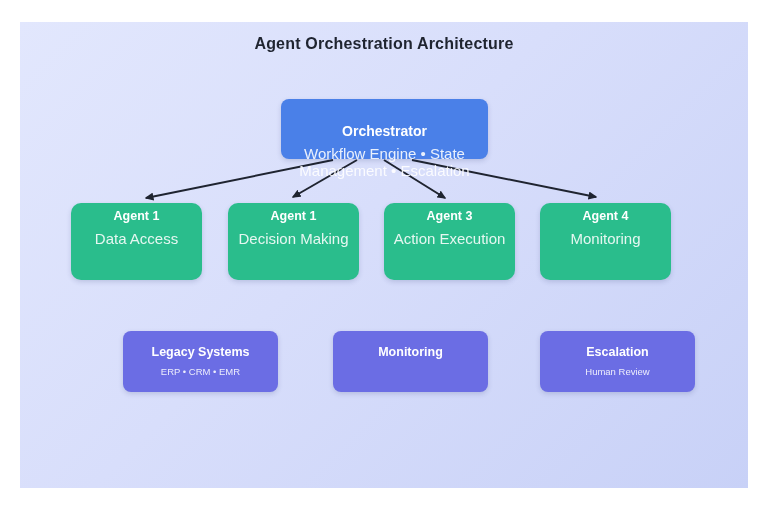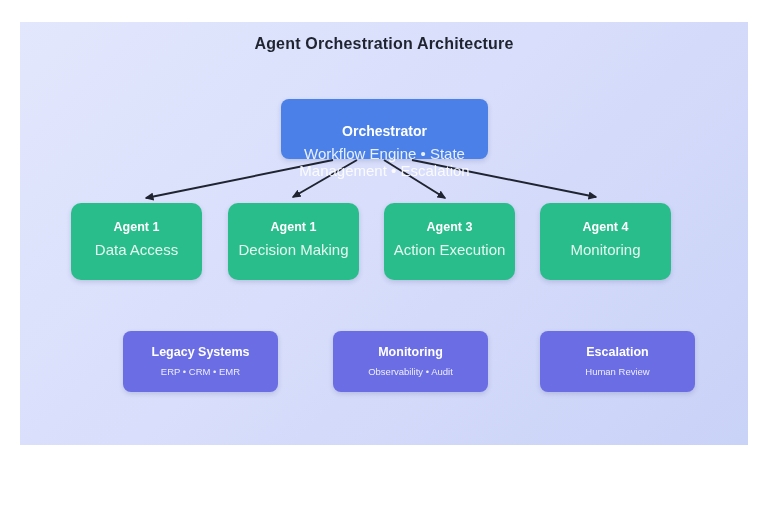--- a/index.html
+++ b/index.html
@@ -4,21 +4,21 @@
 <style>
   html, body {
     margin: 0;
     padding: 0;
     background: #ffffff;
     font-family: "Liberation Sans", sans-serif;
   }
   .stage {
     position: relative;
     width: 768px;
-    height: 445px;
+    height: 509px;
     background: #ffffff;
     overflow: hidden;
   }
   .canvas {
     position: absolute;
     left: 20px;
     top: 22px;
     width: 728px;
     height: 466px;
     background: linear-gradient(135deg, #e2e7fd 0%, #d8defb 45%, #c8d1f7 100%);
@@ -57,21 +57,21 @@
     padding-top: 24px;
   }
   .node-orchestrator .node-title { font-size: 14px; }
   .node-orchestrator .node-subtitle { font-size: 15px; margin-top: 6px; }
   .node-agent {
     top: 181px;
     width: 131px;
     height: 77px;
     background: #2abd8c;
     border-radius: 10px;
-    padding-top: 17px;
+    padding-top: 6px;
   }
   .node-agent .node-title { font-size: 12.5px; }
   .node-agent .node-subtitle { font-size: 15px; margin-top: 7px; }
   .node-agent-1 { left: 51px; }
   .node-agent-2 { left: 208px; }
   .node-agent-3 { left: 364px; }
   .node-agent-4 { left: 520px; }
   .node-system {
     top: 309px;
     width: 155px;
@@ -135,21 +135,20 @@
       <div class="node-title">Agent 4</div>
       <div class="node-subtitle">Monitoring</div>
     </div>
 
     <div class="node node-system node-system-1">
       <div class="node-title">Legacy Systems</div>
       <div class="node-subtitle">ERP • CRM • EMR</div>
     </div>
     <div class="node node-system node-system-2">
       <div class="node-title">Monitoring</div>
-      <div class="node-subtitle">Observability • Audit</div>
     </div>
     <div class="node node-system node-system-3">
       <div class="node-title">Escalation</div>
       <div class="node-subtitle">Human Review</div>
     </div>
 
   </div>
 </div>
 
 </body></html>

